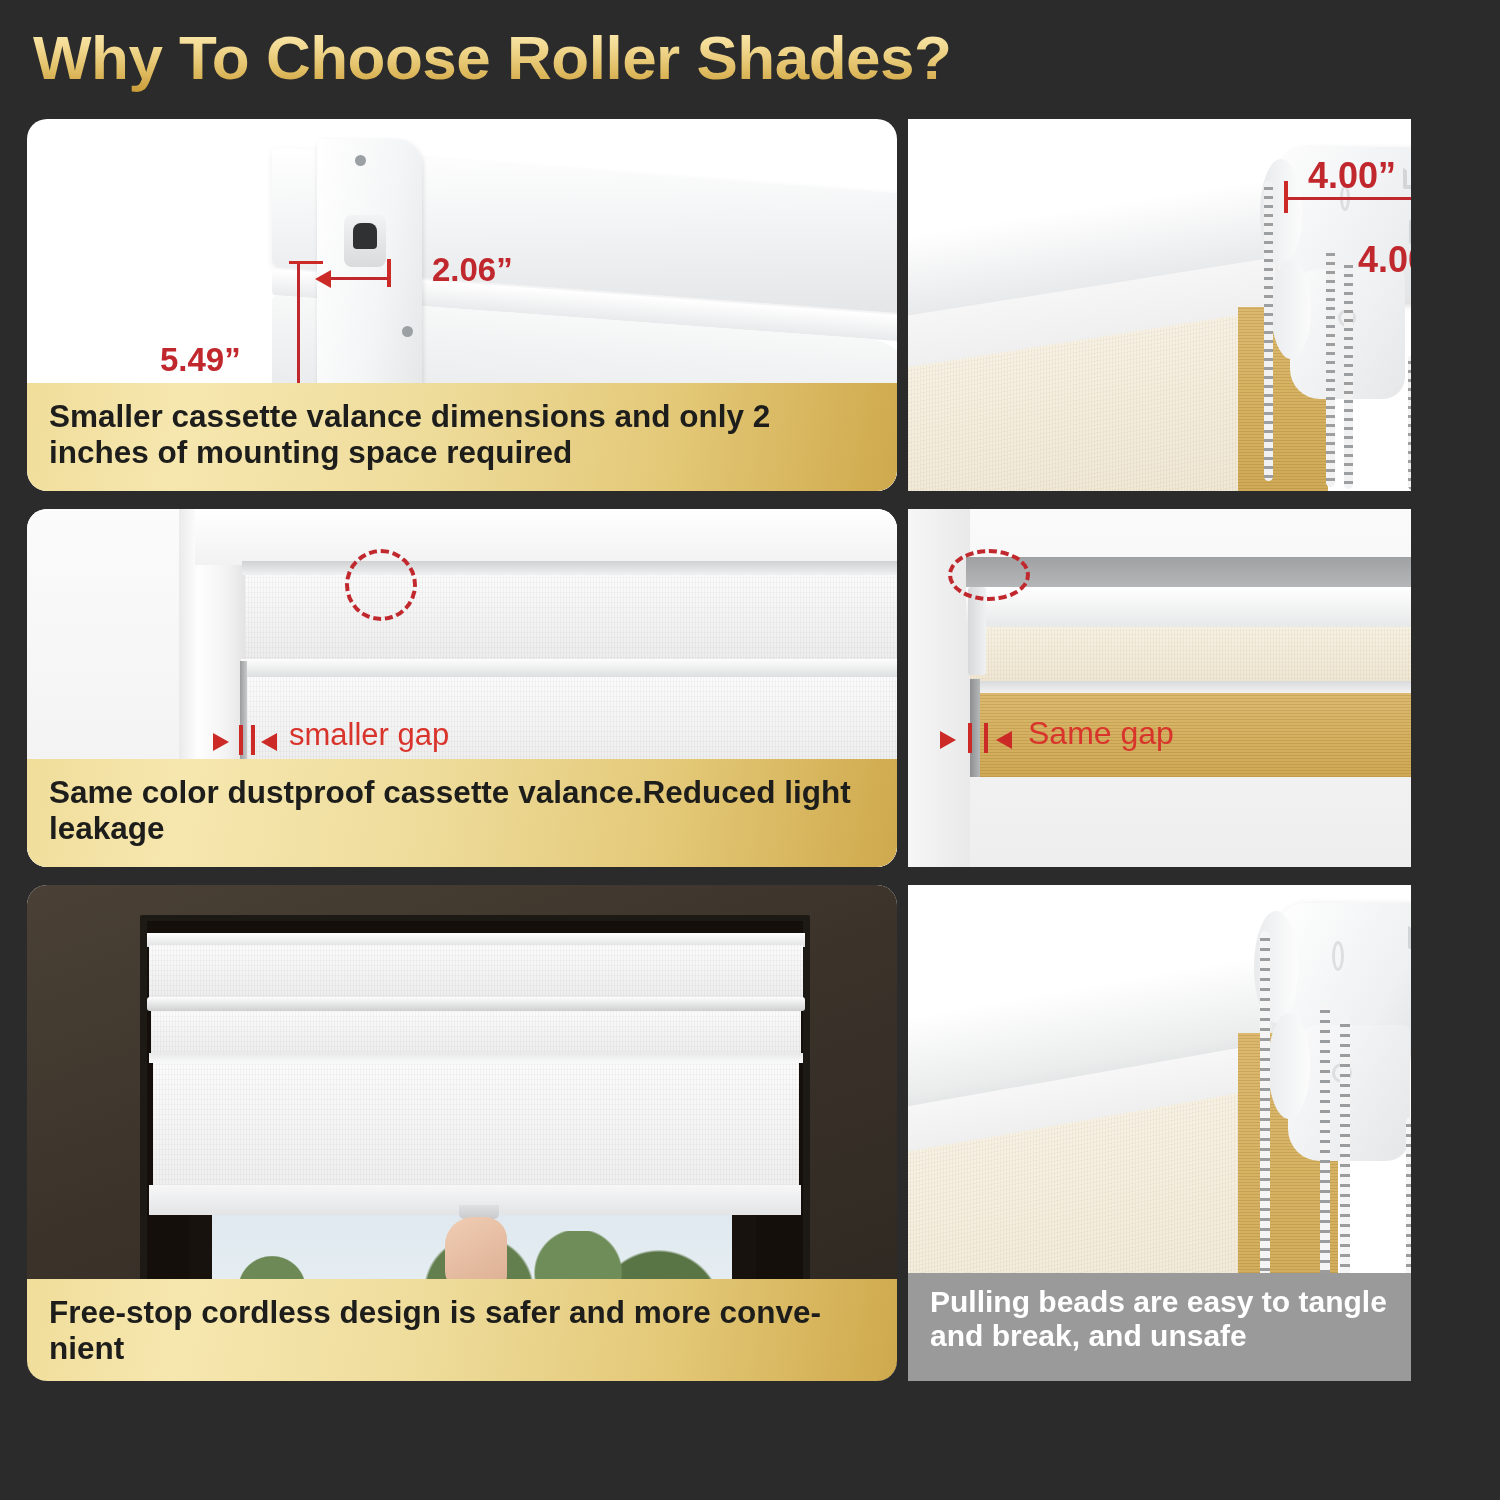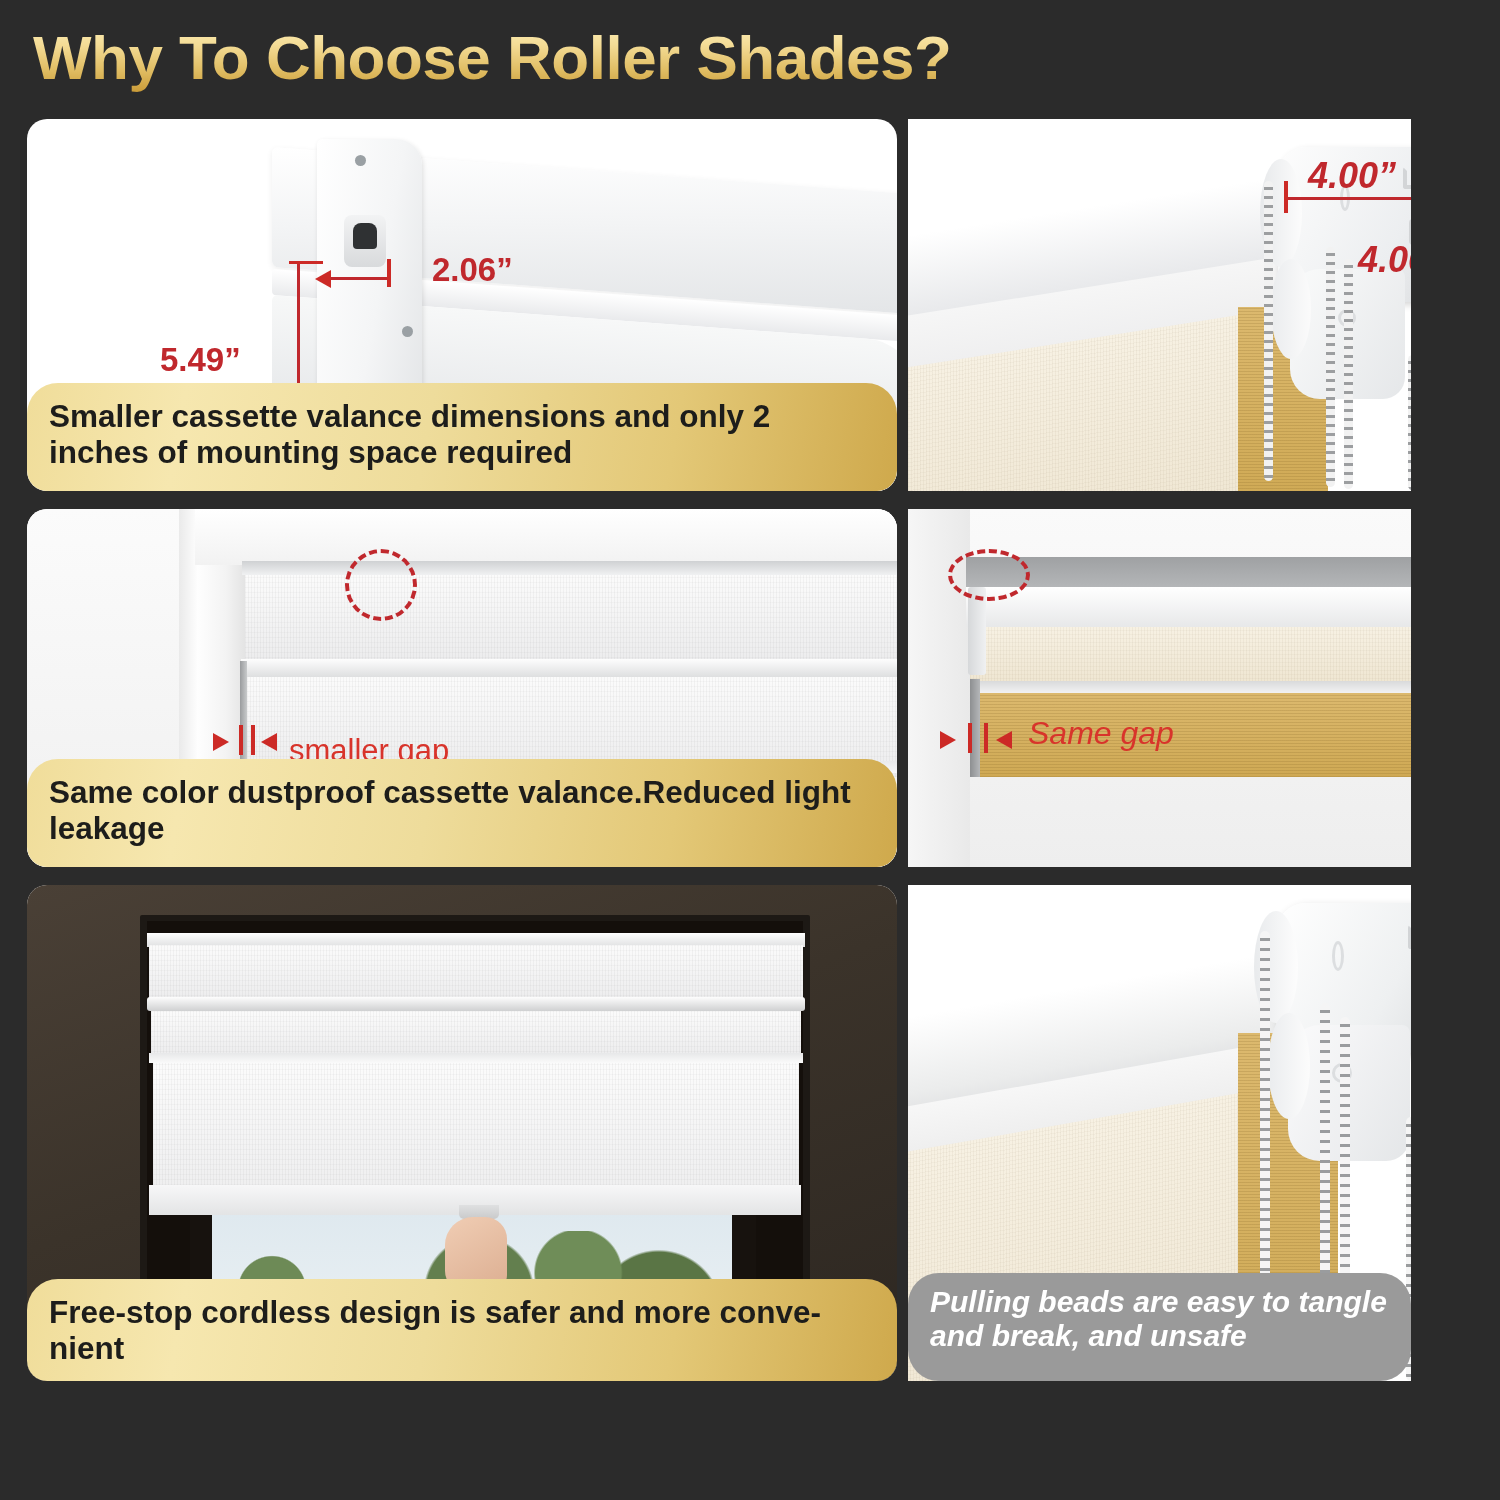--- a/index.html
+++ b/index.html
@@ -23,21 +23,21 @@
     background-clip:text;
     color:transparent;
     -webkit-text-fill-color:transparent;
     white-space:nowrap;
     text-shadow:none;
   }
 
   
   .panel { position:absolute; overflow:hidden; background:#fff; }
   .panel.left  { left:27px;  width:870px; border-radius:20px; }
-  .panel.right { left:908px; width:503px; border-radius:0;font-style:italic; }
+  .panel.right { left:908px; width:503px; border-radius:0; }
 
   .row1 { top:119px; height:372px; }
   .row2 { top:509px; height:358px; }
   .row3 { top:885px; height:496px; }
 
   .panel.left.row1  { height:372px; }
   .panel.left.row2  { height:358px; }
   .panel.left.row3  { height:496px; }
   .panel.right.row1 { top:119px; height:372px; }
   .panel.right.row2 { top:509px; height:358px; }
@@ -45,21 +45,20 @@
 
   .art { position:absolute; inset:0; overflow:hidden; }
 
   
   .cap {
     position:absolute; left:0; right:0; bottom:0;
     padding:16px 22px 18px 22px;
     font-weight:bold;
     line-height:1.14;
     z-index:30;
-    border-radius:31px;
   }
   .cap.gold {
     background:linear-gradient(100deg,#f0dd9a 0%,#f6e7af 18%,#eedc9b 46%,#e3c877 74%,#cfa94c 100%);
     color:#1d1d1b;
     font-size:31.5px;
     border-bottom-left-radius:20px;
     border-bottom-right-radius:20px;
     height:108px;
   }
   .cap.gray {
@@ -250,21 +249,21 @@
 
     <div style="position:absolute;left:213px;top:152px;width:7px;height:110px;
                 background:linear-gradient(90deg,#9a9c9e,#c8cacb);"></div>
 
     <div class="dashed-ellipse" style="left:318px;top:40px;width:72px;height:72px;"></div>
 
     <div class="arr right" style="left:186px;top:224px;"></div>
     <div class="tick" style="left:212px;top:216px;height:30px;"></div>
     <div class="tick" style="left:224px;top:216px;height:30px;"></div>
     <div class="arr left" style="left:234px;top:224px;"></div>
-    <div class="gap-text" style="left:262px;top:208px;font-size:31px;margin-top:16px;">smaller gap</div>
+    <div class="gap-text" style="left:262px;top:208px;font-size:31px;">smaller gap</div>
   </div>
 
   <div class="cap gold">Same color dustproof cassette valance.Reduced light leakage</div>
 </div>
 
 <div class="panel right row2">
   <div class="art">
     <div style="position:absolute;inset:0;background:linear-gradient(180deg,#fafafa,#eeeeee);"></div>
 
     <div style="position:absolute;left:0;top:0;width:62px;height:100%;

